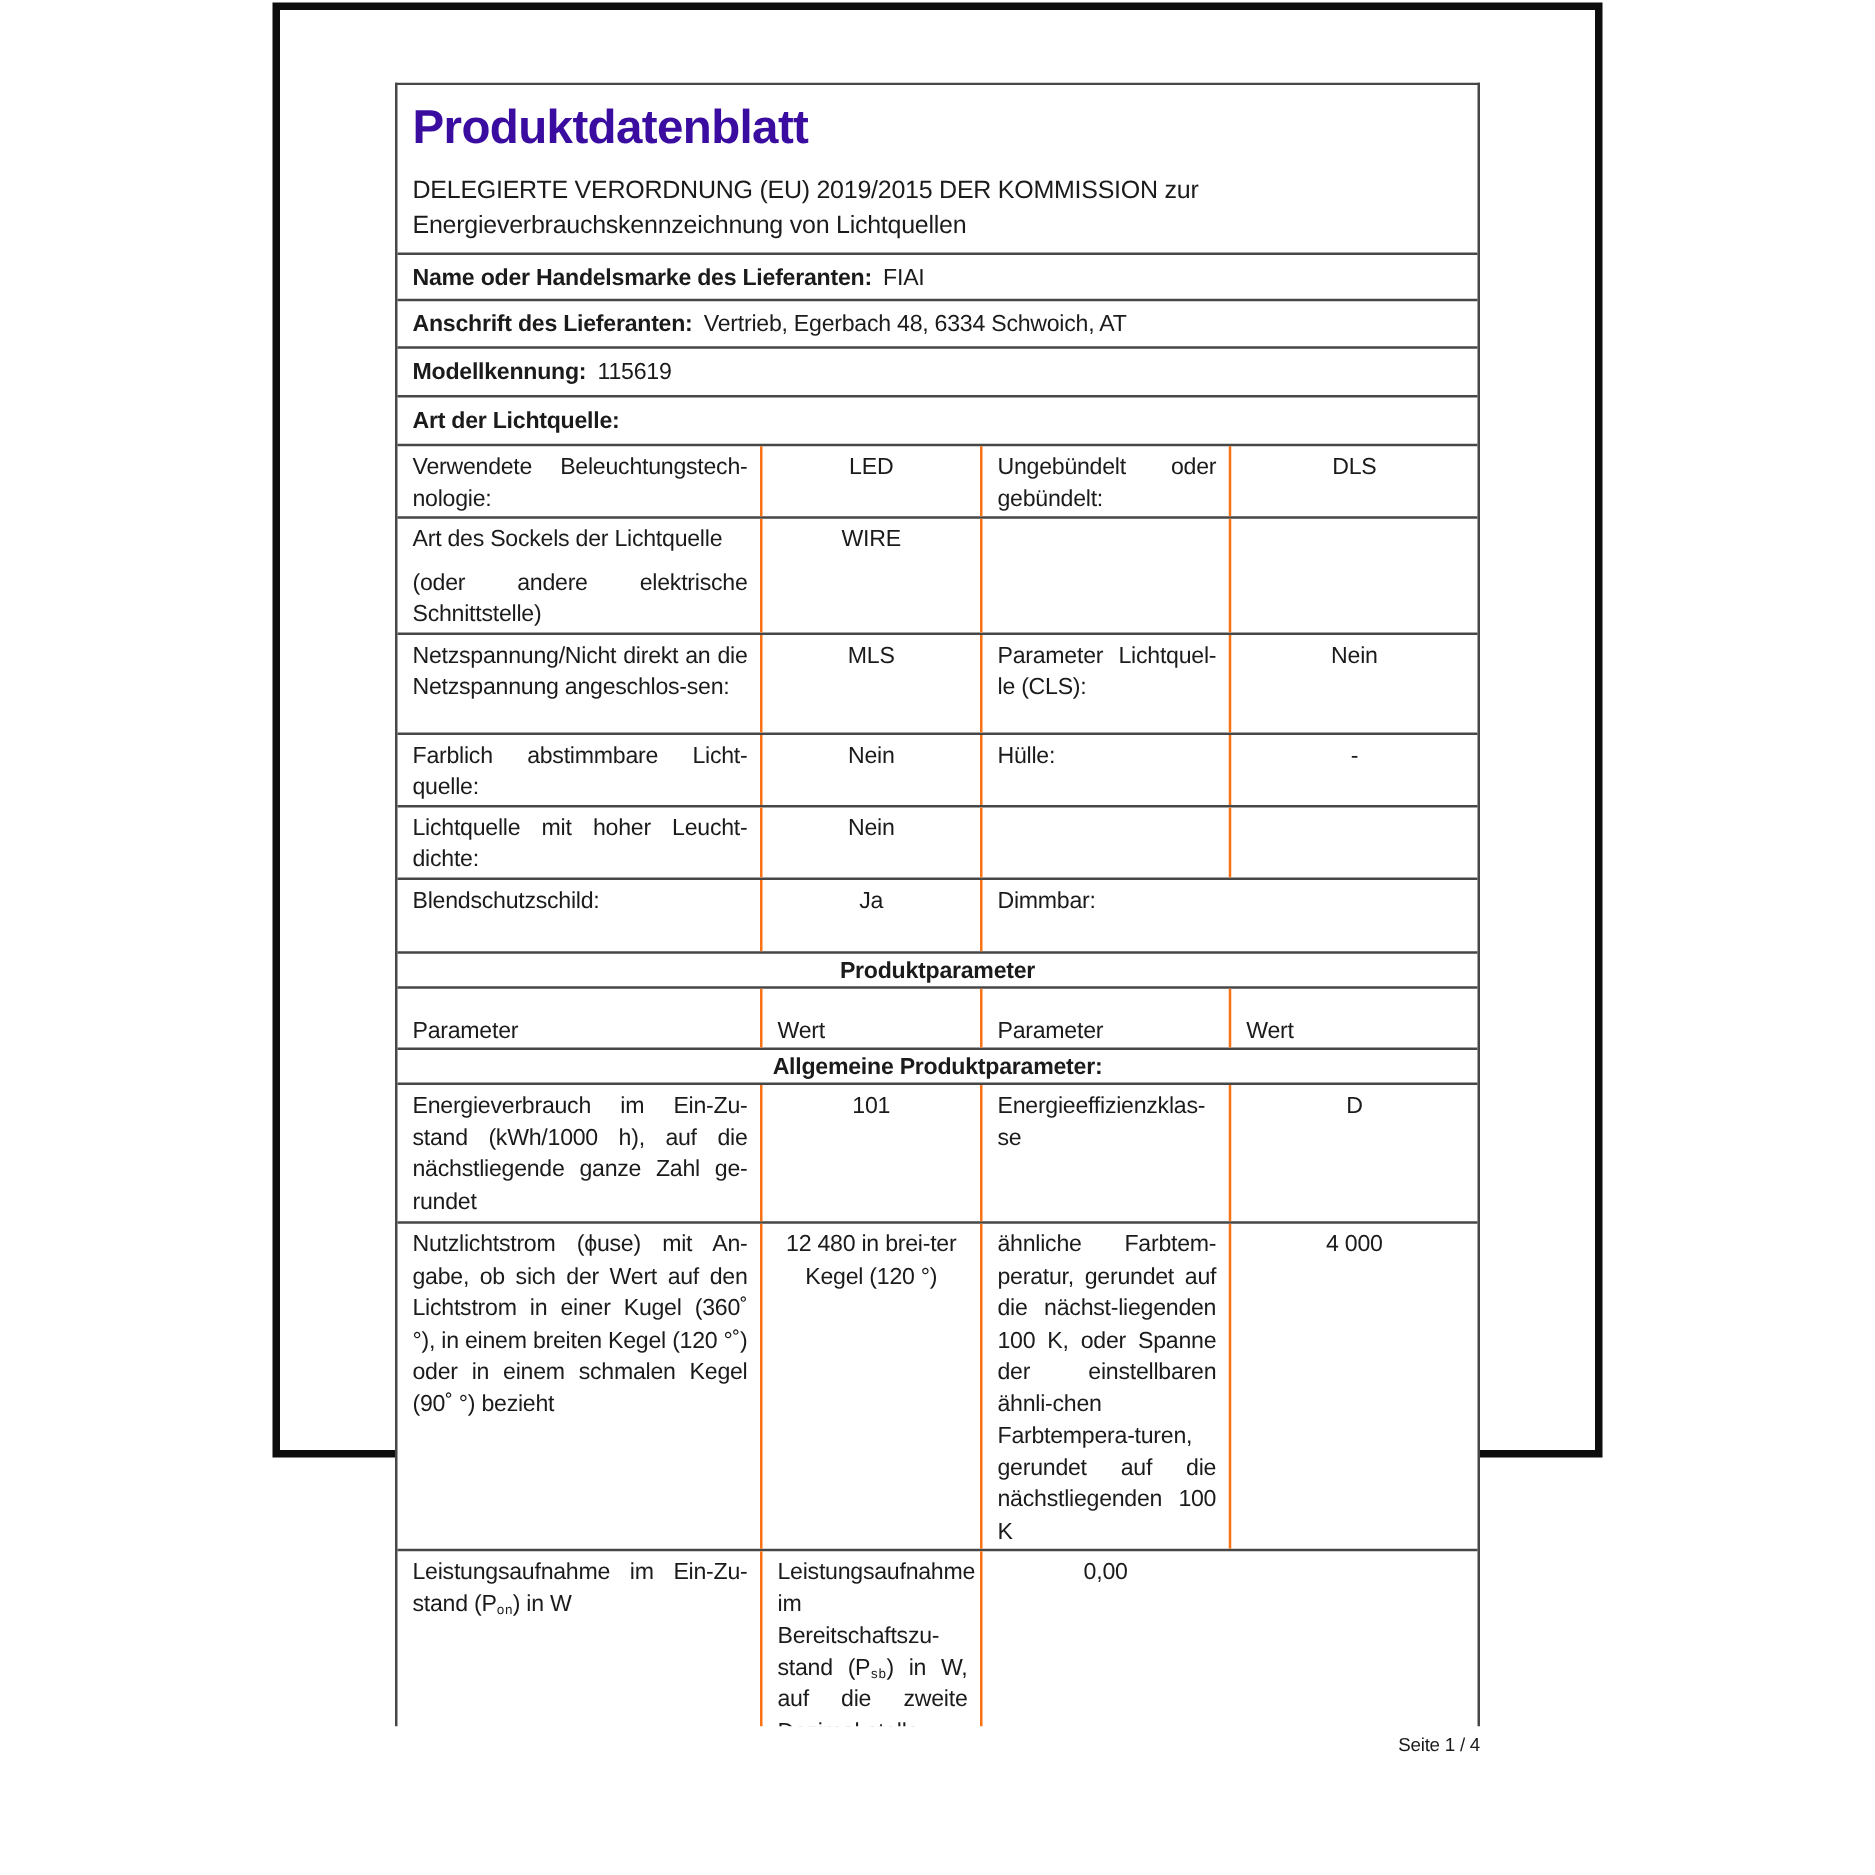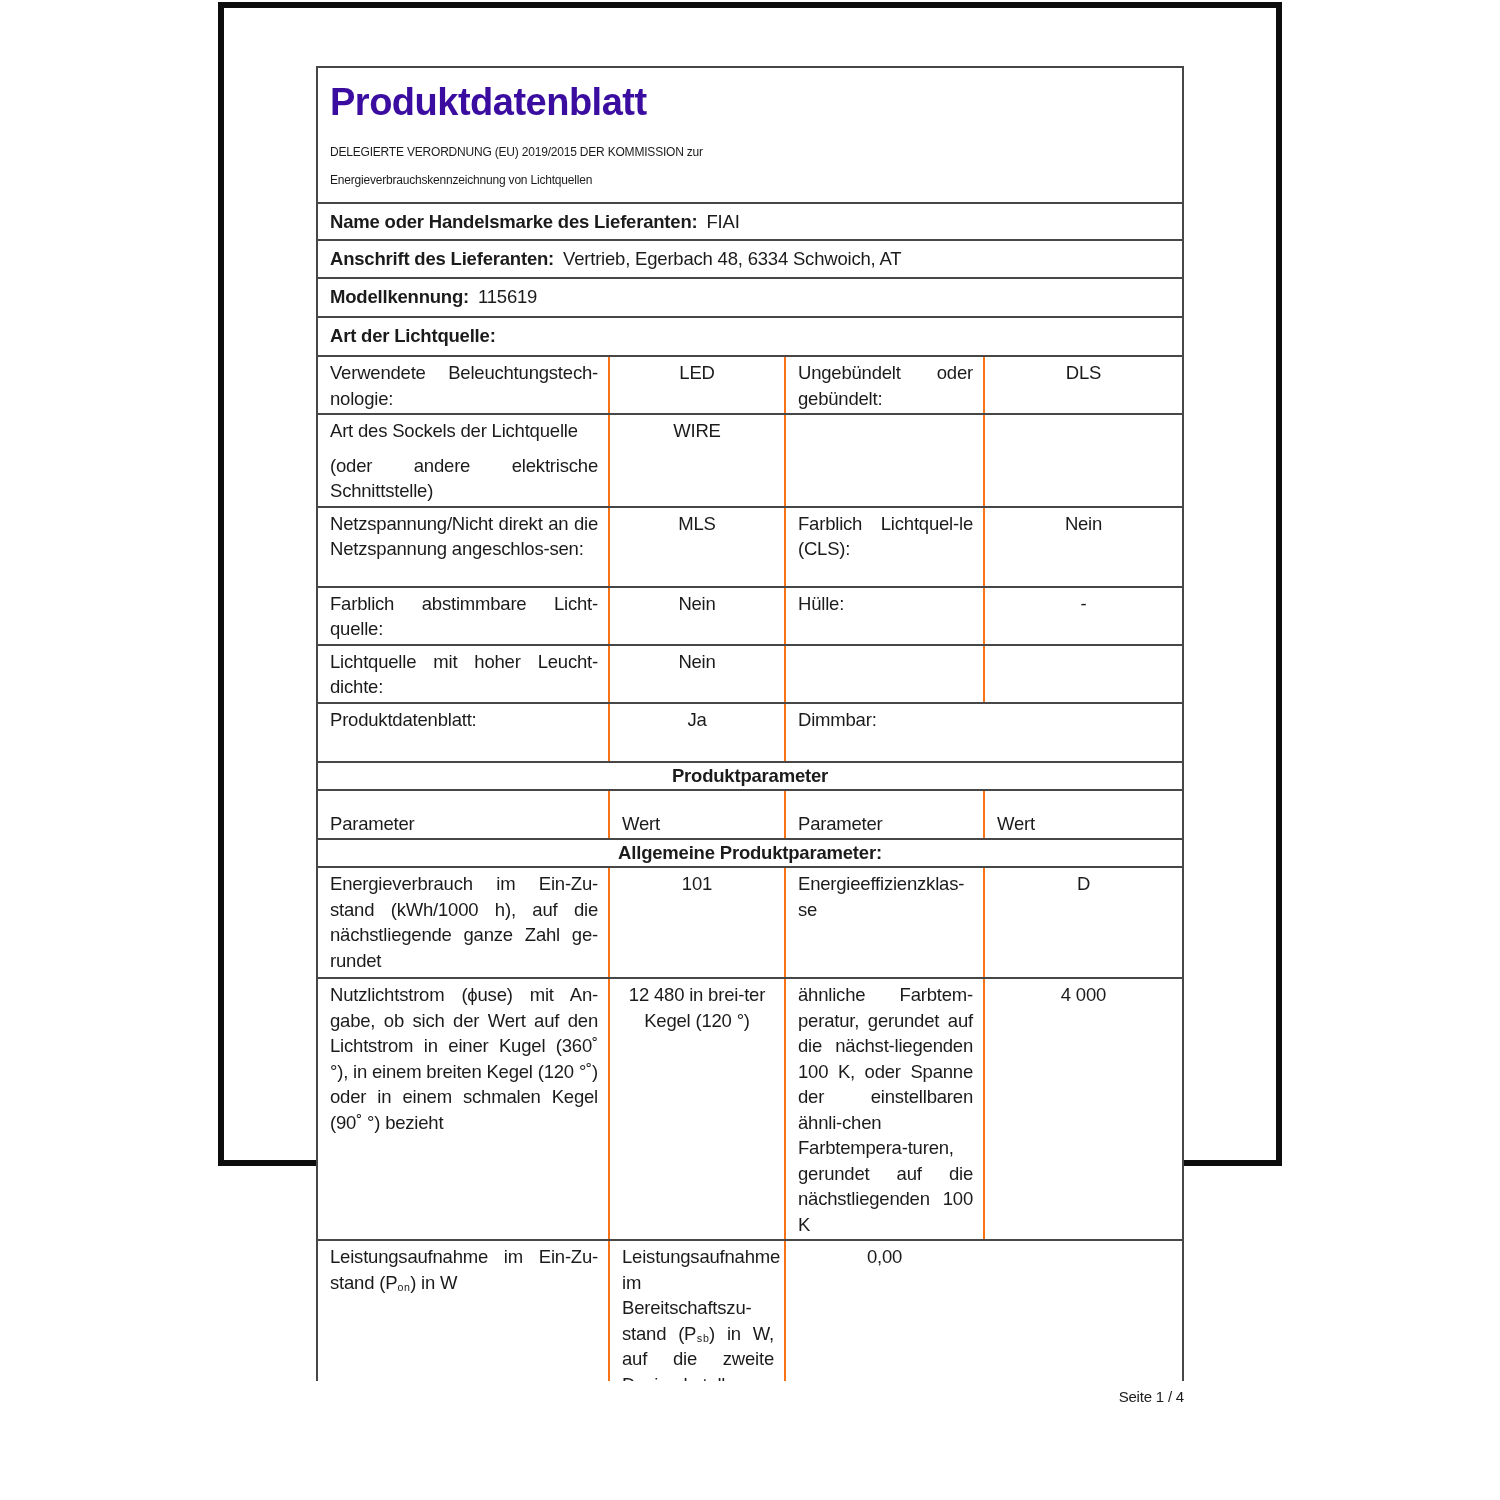--- a/index.html
+++ b/index.html
@@ -41,21 +41,21 @@
   .cell.jlast { text-align-last:justify; }
 
   .b { font-weight:bold; }
 
   
   .header-cell { padding:12px 14px 8px 12px; }
   .doc-title {
     margin:0; font-size:38px; line-height:44px; font-weight:bold;
     letter-spacing:-0.5px;
   }
-  .doc-subtitle { margin-top:14px; font-size:12px; line-height:28px; letter-spacing:-0.2px; }
+  .doc-subtitle { margin-top:14px; font-size:20px; line-height:28px; letter-spacing:-0.2px; }
 
   
   .info-cell { padding-top:5px; }
   .info-cell .val { font-weight:normal; margin-left:9px; }
 
   
   .banner { text-align:center; font-weight:bold; padding:1px 4px; line-height:24px; }
   .colhead { padding:20px 10px 2px 12px; }
 
   sub { font-size:0.58em; line-height:0; vertical-align:-0.22em; letter-spacing:0;font-family:Liberation Mono, monospace; }
@@ -119,40 +119,40 @@
           <div class="para2">(oder andere elektrische Schnittstelle)</div>
         </div>
         <div class="cell value">WIRE</div>
         <div class="cell label"></div>
         <div class="cell value"></div>
       </div>
 
       <div class="row g4" style="min-height:80px">
         <div class="cell label">Netzspannung/Nicht direkt an die Netzspannung angeschlos-sen:</div>
         <div class="cell value">MLS</div>
-        <div class="cell label">Farblich Lichtquel-le (CLS):</div>
+        <div class="cell label">Parameter Lichtquel-le (CLS):</div>
         <div class="cell value">Nein</div>
       </div>
 
       <div class="row g4" style="min-height:55px">
         <div class="cell label">Farblich abstimmbare Licht-quelle:</div>
         <div class="cell value">Nein</div>
         <div class="cell label">Hülle:</div>
         <div class="cell value">-</div>
       </div>
 
       <div class="row g4" style="min-height:55px">
         <div class="cell label">Lichtquelle mit hoher Leucht-dichte:</div>
         <div class="cell value">Nein</div>
         <div class="cell label"></div>
         <div class="cell value"></div>
       </div>
 
       <div class="row g4" style="min-height:59px">
-        <div class="cell label">Produktdatenblatt:</div>
+        <div class="cell label">Blendschutzschild:</div>
         <div class="cell value">Ja</div>
         <div class="cell label">Dimmbar:</div>
       </div>
 
       <div class="row g1" style="min-height:28px">
         <div class="cell banner">Produktparameter</div>
       </div>
 
       <div class="row g4" style="min-height:31px">
         <div class="cell colhead">Parameter</div>

